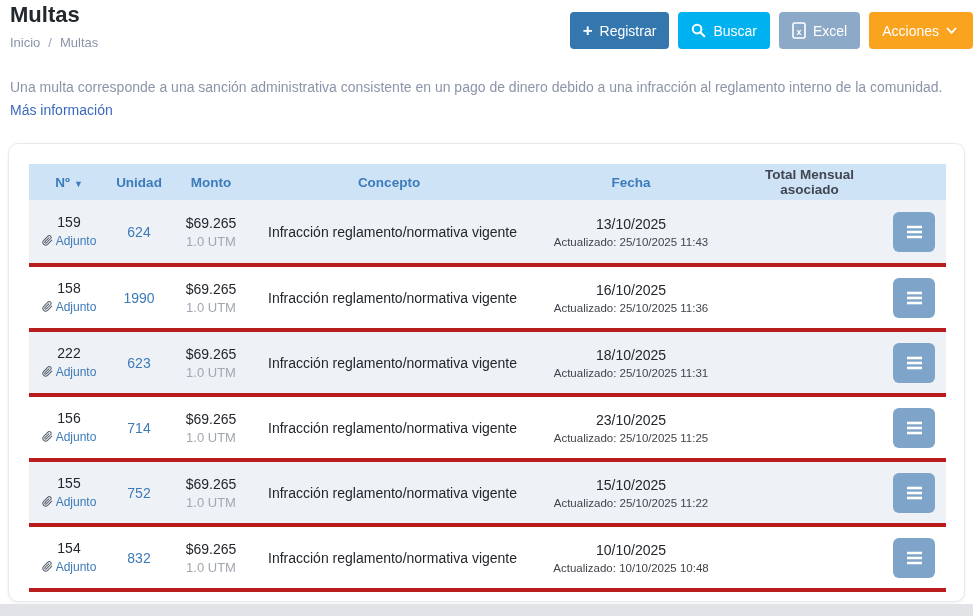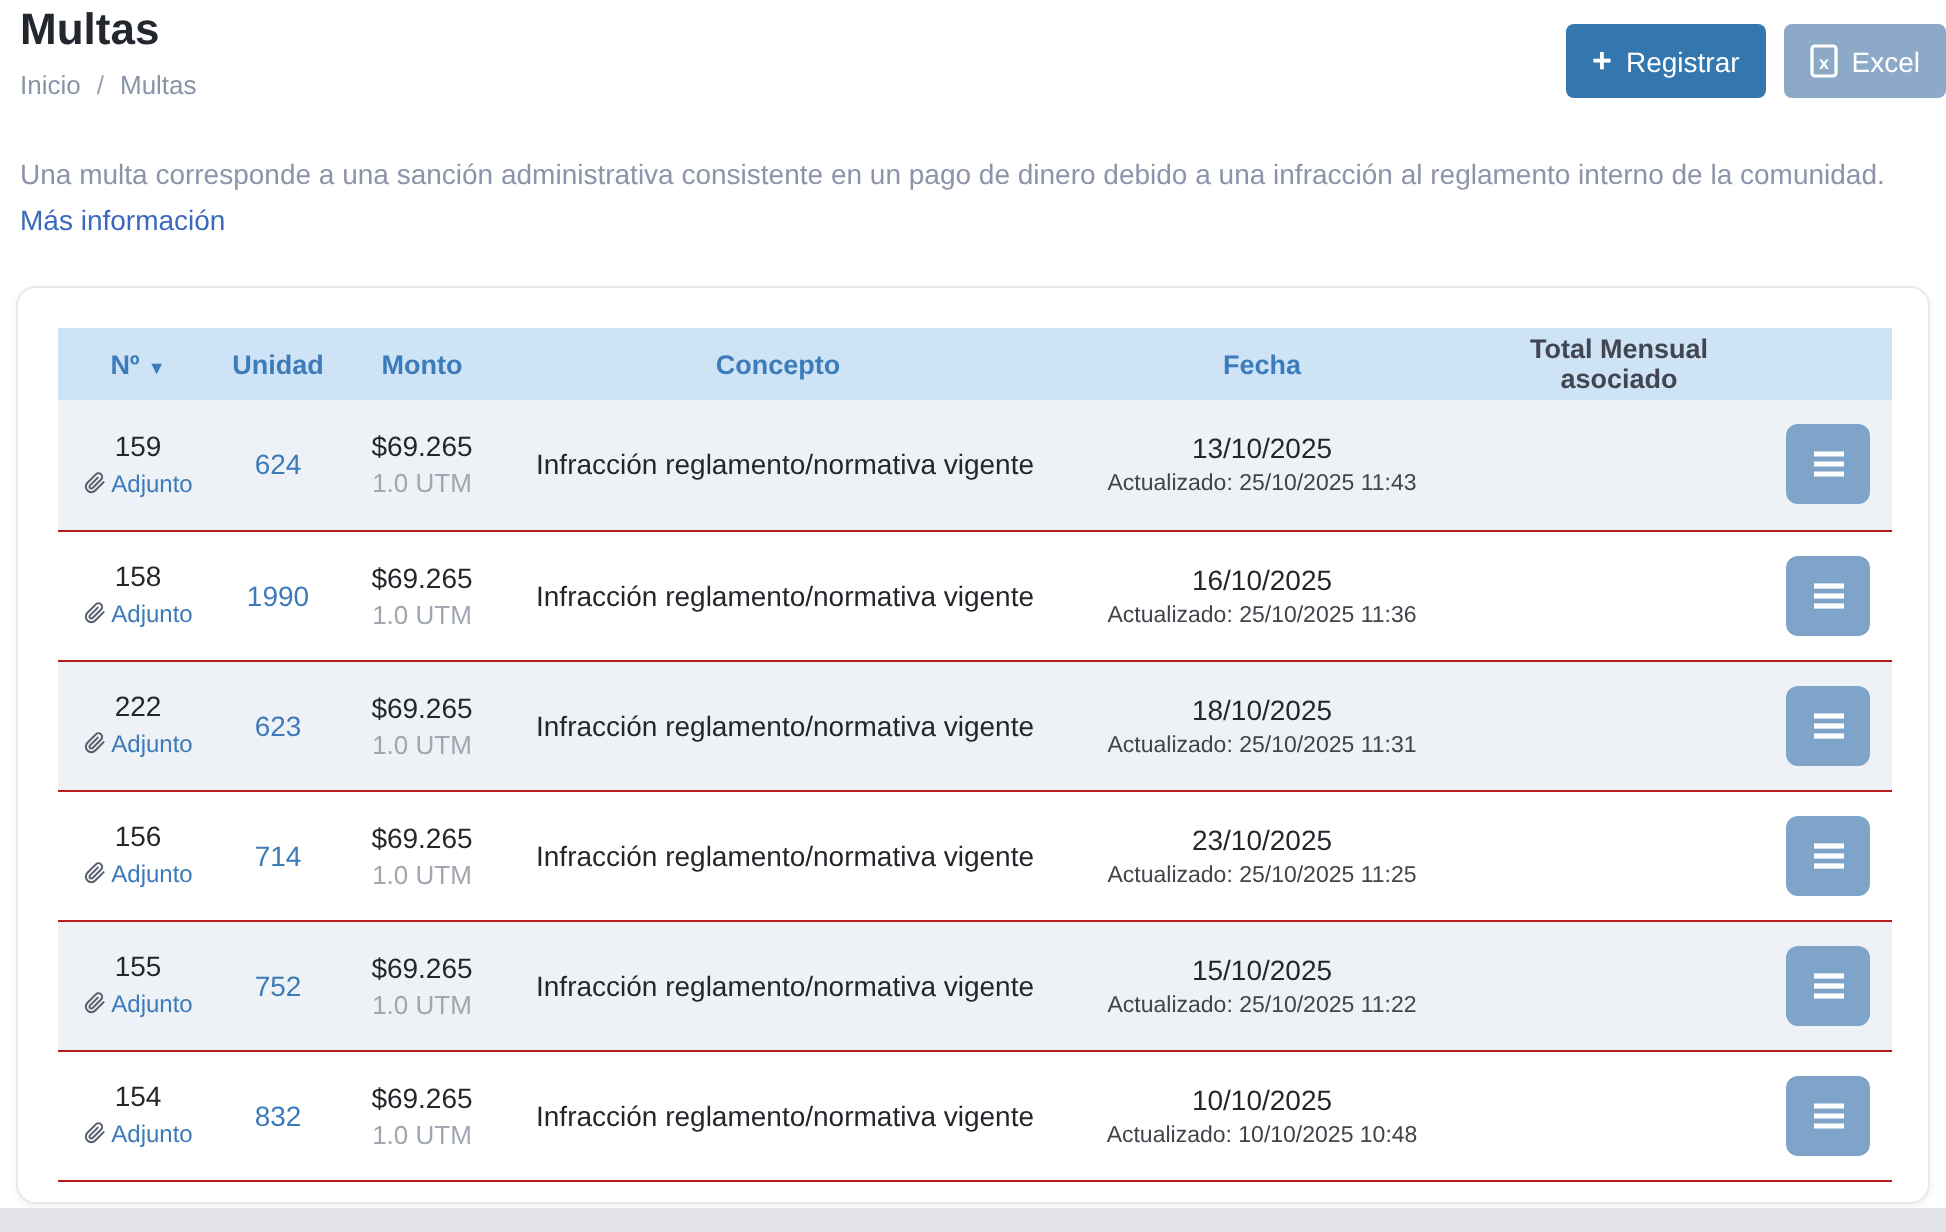--- a/index.html
+++ b/index.html
@@ -42,21 +42,21 @@
   col.c-total { width: 145px; } col.c-actions { width: 64px; }
 
   thead th {
     height: 36px; background: #cfe3f7; color: #3c7cba;
     font-size: 13.5px; font-weight: 700; text-align: center;
   }
   thead th.sortable { cursor: pointer; }
   thead th .sort-arrow { font-size: 9px; margin-left: 4px; }
   thead th.th-total { color: #414651; }
 
-  tbody tr { height: 65px; border-bottom: 1px solid #b91c1c; }
+  tbody tr { height: 65px; border-bottom: 4px solid #b91c1c; }
   tbody tr.striped { background: #eef1f6; }
 
   td { vertical-align: middle; font-size: 14px; color: #23272c; }
   .td-center { text-align: center; }
   .num-value { font-size: 14px; color: #23272c; }
   .adjunto-link {
     margin-top: 4px; font-size: 12px; color: #3c7ab8; text-decoration: none;
     display: inline-flex; align-items: center; gap: 3px; cursor: pointer;
   }
   .paperclip { color: #555e6b; }
@@ -79,28 +79,45 @@
   <div class="breadcrumb">
     <span>Inicio</span>
     <span class="sep">/</span>
     <span>Multas</span>
   </div>
   <div class="toolbar">
     <button class="btn btn-registrar">
       <span class="plus-glyph">+</span>
       <span>Registrar</span>
     </button>
+    <button class="btn btn-buscar">
+      <span style="display:inline-flex;">
+        <svg width="15" height="15" viewBox="0 0 16 16" fill="none">
+            <circle cx="6.5" cy="6.5" r="4.6" stroke="#fff" stroke-width="2.1"></circle>
+            <line x1="10.2" y1="10.2" x2="14.2" y2="14.2" stroke="#fff" stroke-width="2.1" stroke-linecap="round"></line>
+          </svg>
+      </span>
+      <span>Buscar</span>
+    </button>
     <button class="btn btn-excel">
       <span style="display:inline-flex;">
         <svg width="14" height="17" viewBox="0 0 14 17" fill="none">
             <rect x="1" y="1" width="12" height="15" rx="1.5" stroke="#fff" stroke-width="1.6"></rect>
             <text x="7" y="12.5" text-anchor="middle" font-size="9" font-weight="bold" fill="#fff" font-family="Liberation Sans, sans-serif">x</text>
           </svg>
       </span>
       <span>Excel</span>
+    </button>
+    <button class="btn btn-acciones">
+      <span>Acciones</span>
+      <span style="display:inline-flex;">
+        <svg width="11" height="8" viewBox="0 0 11 8" fill="none">
+            <polyline points="1.5,1.5 5.5,5.8 9.5,1.5" stroke="#fff" stroke-width="1.8" stroke-linecap="round" stroke-linejoin="round"></polyline>
+          </svg>
+      </span>
     </button>
   </div>
 </div>
 
 <div class="description"><span>Una multa corresponde a una sanción administrativa consistente en un pago de dinero debido a una infracción al reglamento interno de la comunidad.</span>
   <a href="#">Más información</a>
 </div>
 
 <div class="card">
   <table>

